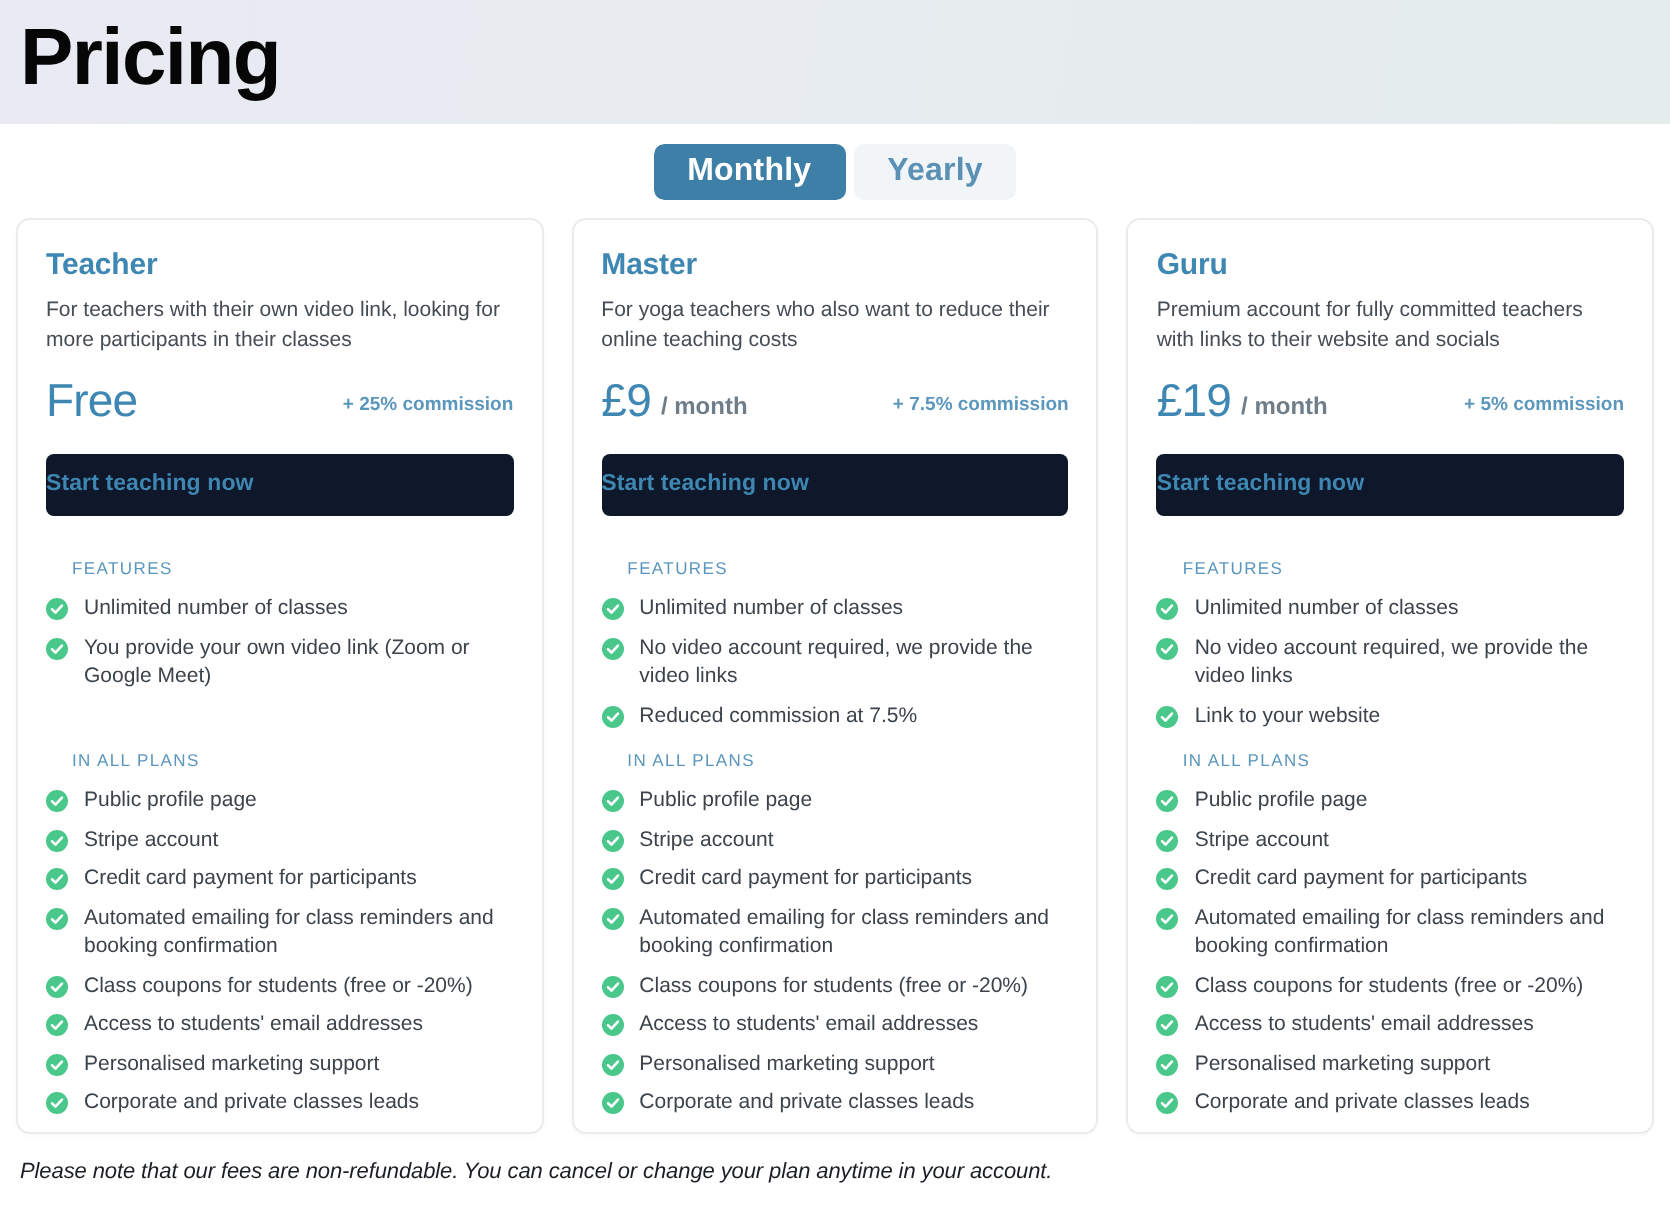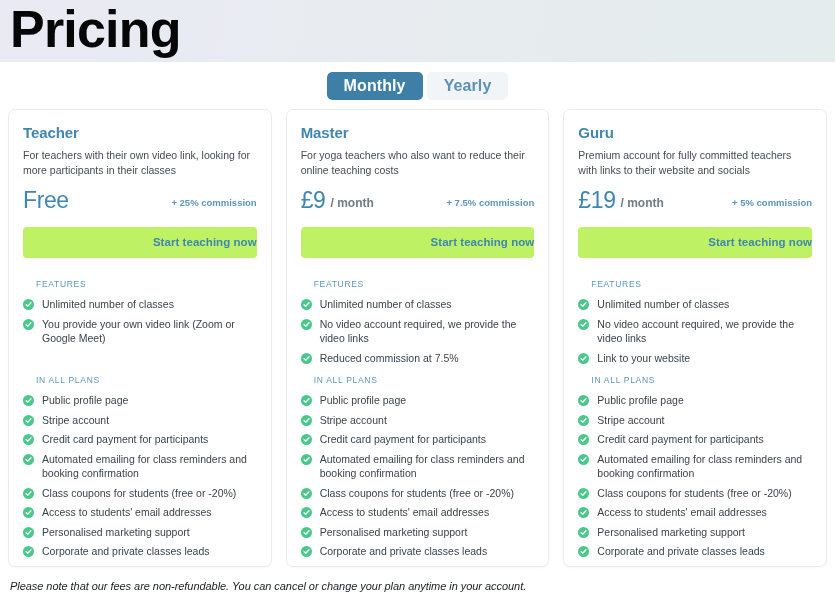--- a/index.html
+++ b/index.html
@@ -20,21 +20,21 @@
   
   .page-header {
     height: 62px;
     background: linear-gradient(100deg, #e9eaf3 0%, #e8ecf0 45%, #e4ecec 100%);
     display: flex;
     align-items: center;
     padding: 0 0 0 10px;
   }
 
   .page-title {
-    font-size: 52px;
+    font-size: 40px;
     line-height: 44px;
     font-weight: 700;
     letter-spacing: -0.8px;
     color: #060606;
     padding-bottom: 4px;
   }
 
   
   .toggle-wrap {
     height: 47px;
@@ -137,30 +137,30 @@
     margin-left: auto;
     font-size: 9.5px;
     font-weight: 700;
     color: #5b96bd;
     line-height: 20px;
   }
 
   .cta-button {
     display: block;
     width: 100%;
-    background: #bef264;
+    background: #0f172a;
     border: none;
     border-radius: 4px;
     color: #3f87b3;
     font-family: "Liberation Sans", sans-serif;
     font-size: 11.5px;
     font-weight: 700;
     padding: 9px 0 10px 0;
     cursor: pointer;
-    text-align: right;
+    text-align: left;
     letter-spacing: 0.05px;
   }
 
   .section-label {
     font-size: 8.5px;
     font-weight: 400;
     color: #5b96bd;
     letter-spacing: 0.7px;
     text-transform: uppercase;
     margin-left: 13px;

